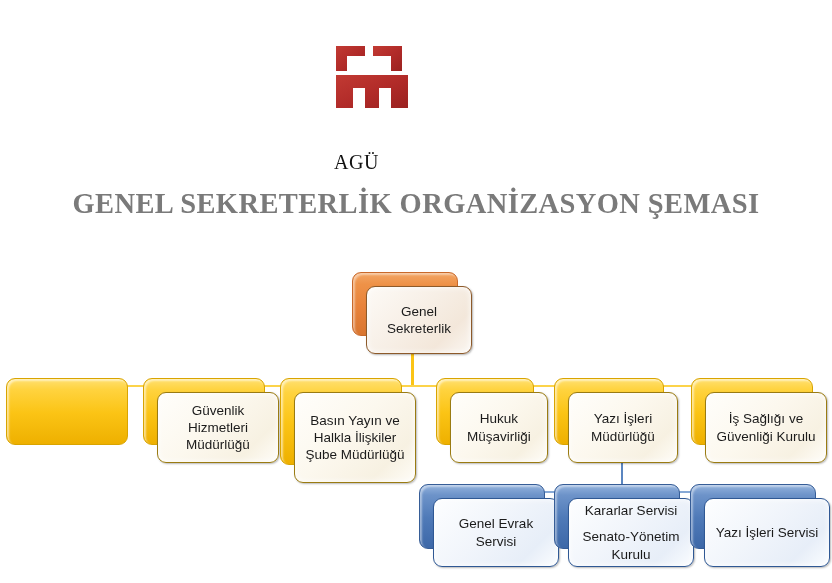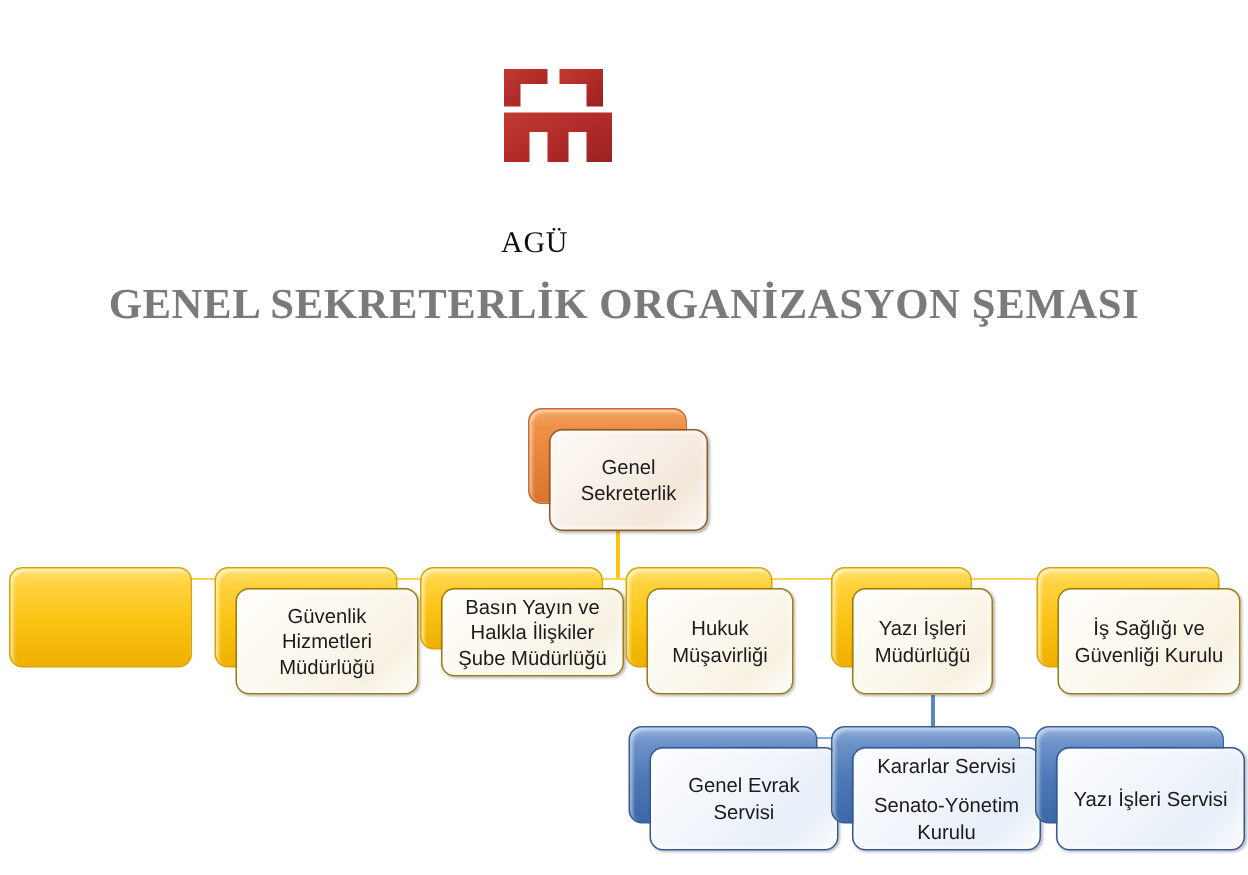--- a/index.html
+++ b/index.html
@@ -211,38 +211,38 @@
 
 <div class="node yellow" style="left:143px; top:378px; width:136px; height:85px;border-radius:27px;">
   <div class="backdrop"></div>
   <div class="front">
     <span class="label">Güvenlik
 Hizmetleri
 Müdürlüğü</span>
   </div>
 </div>
 
-<div class="node yellow" style="left:280px; top:378px; width:136px; height:73px;">
+<div class="node yellow" style="left:280px; top:378px; width:136px; height:105px;">
   <div class="backdrop"></div>
   <div class="front">
     <span class="label">Basın Yayın ve
 Halkla İlişkiler
 Şube Müdürlüğü</span>
   </div>
 </div>
 
-<div class="node yellow" style="left:417px; top:378px; width:112px; height:85px;">
+<div class="node yellow" style="left:436px; top:378px; width:112px; height:85px;">
   <div class="backdrop"></div>
   <div class="front">
     <span class="label">Hukuk
 Müşavirliği</span>
   </div>
 </div>
 
-<div class="node yellow" style="left:554px; top:378px; width:108px; height:85px;">
+<div class="node yellow" style="left:554px; top:378px; width:124px; height:85px;">
   <div class="backdrop"></div>
   <div class="front">
     <span class="label">Yazı İşleri
 Müdürlüğü</span>
   </div>
 </div>
 
 <div class="node yellow" style="left:691px; top:378px; width:136px; height:85px;">
   <div class="backdrop"></div>
   <div class="front">

